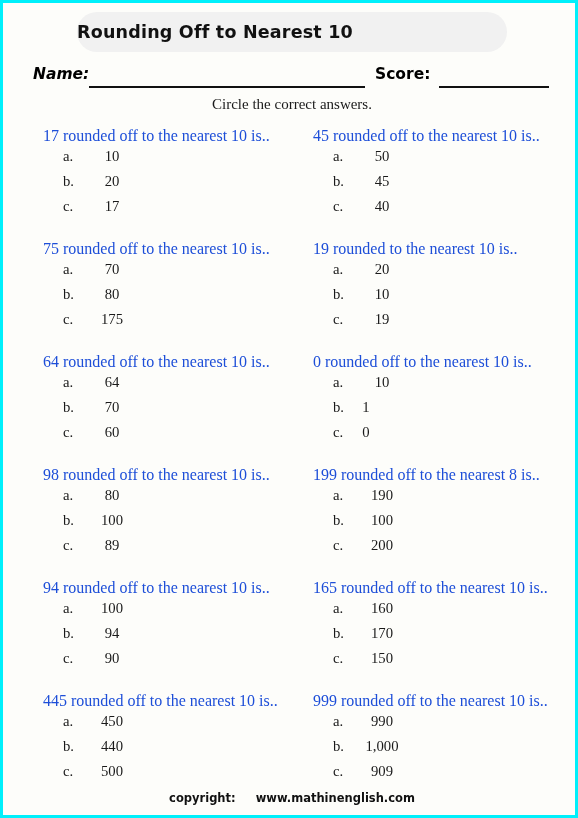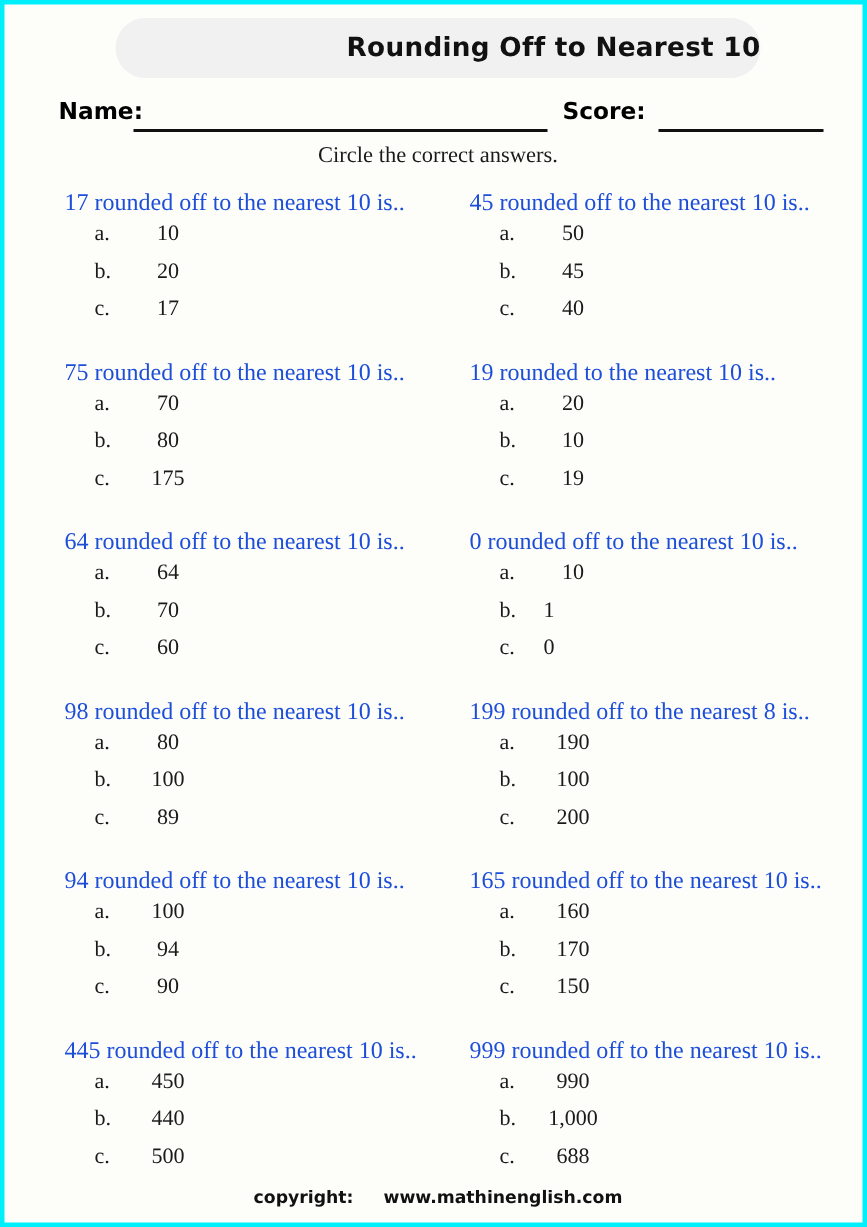--- a/index.html
+++ b/index.html
@@ -35,21 +35,21 @@
     background: #f1f1f1;
     border-radius: 20px;
   }
   .title-text {
     position: absolute;
     left: 0;
     top: 0;
     width: 430px;
     height: 40px;
     line-height: 40px;
-    text-align: right;
+    text-align: left;
     font-family: "DejaVu Sans", "Liberation Sans", sans-serif;
     font-size: 17.5px;
     font-weight: bold;
     color: #111111;
     letter-spacing: .2px;
   }
 
   .namescore {
     position: absolute;
     left: 0;
@@ -58,21 +58,21 @@
     height: 26px;
     font-family: "DejaVu Sans", "Liberation Sans", sans-serif;
     font-size: 15.5px;
     font-weight: bold;
     color: #000000;
   }
   .ns-label {
     position: absolute;
     white-space: nowrap;
   }
-  .ns-name-label { left: 36px;  top: 2px; }
+  .ns-name-label { left: 30px;  top: 2px; font-style: italic; }
   .ns-score-label { left: 372px; top: 2px; }
   .ns-rule {
     position: absolute;
     height: 0;
     border-bottom: 2px solid #111111;
   }
   .ns-name-rule  { left: 86px;  top: 23px; width: 276px; }
   .ns-score-rule { left: 436px; top: 23px; width: 110px; }
 
   .instruction {
@@ -372,21 +372,21 @@
             <li class="option">
               <span class="opt-letter">a.</span>
               <span class="opt-value">990</span>
             </li>
             <li class="option">
               <span class="opt-letter">b.</span>
               <span class="opt-value">1,000</span>
             </li>
             <li class="option">
               <span class="opt-letter">c.</span>
-              <span class="opt-value">688</span>
+              <span class="opt-value">909</span>
             </li>
           </ul>
         </div>
       </div>
   </div>
 
   <div class="footer">
     <span class="cr-label">copyright:</span><span>www.mathinenglish.com</span>
   </div>
 

